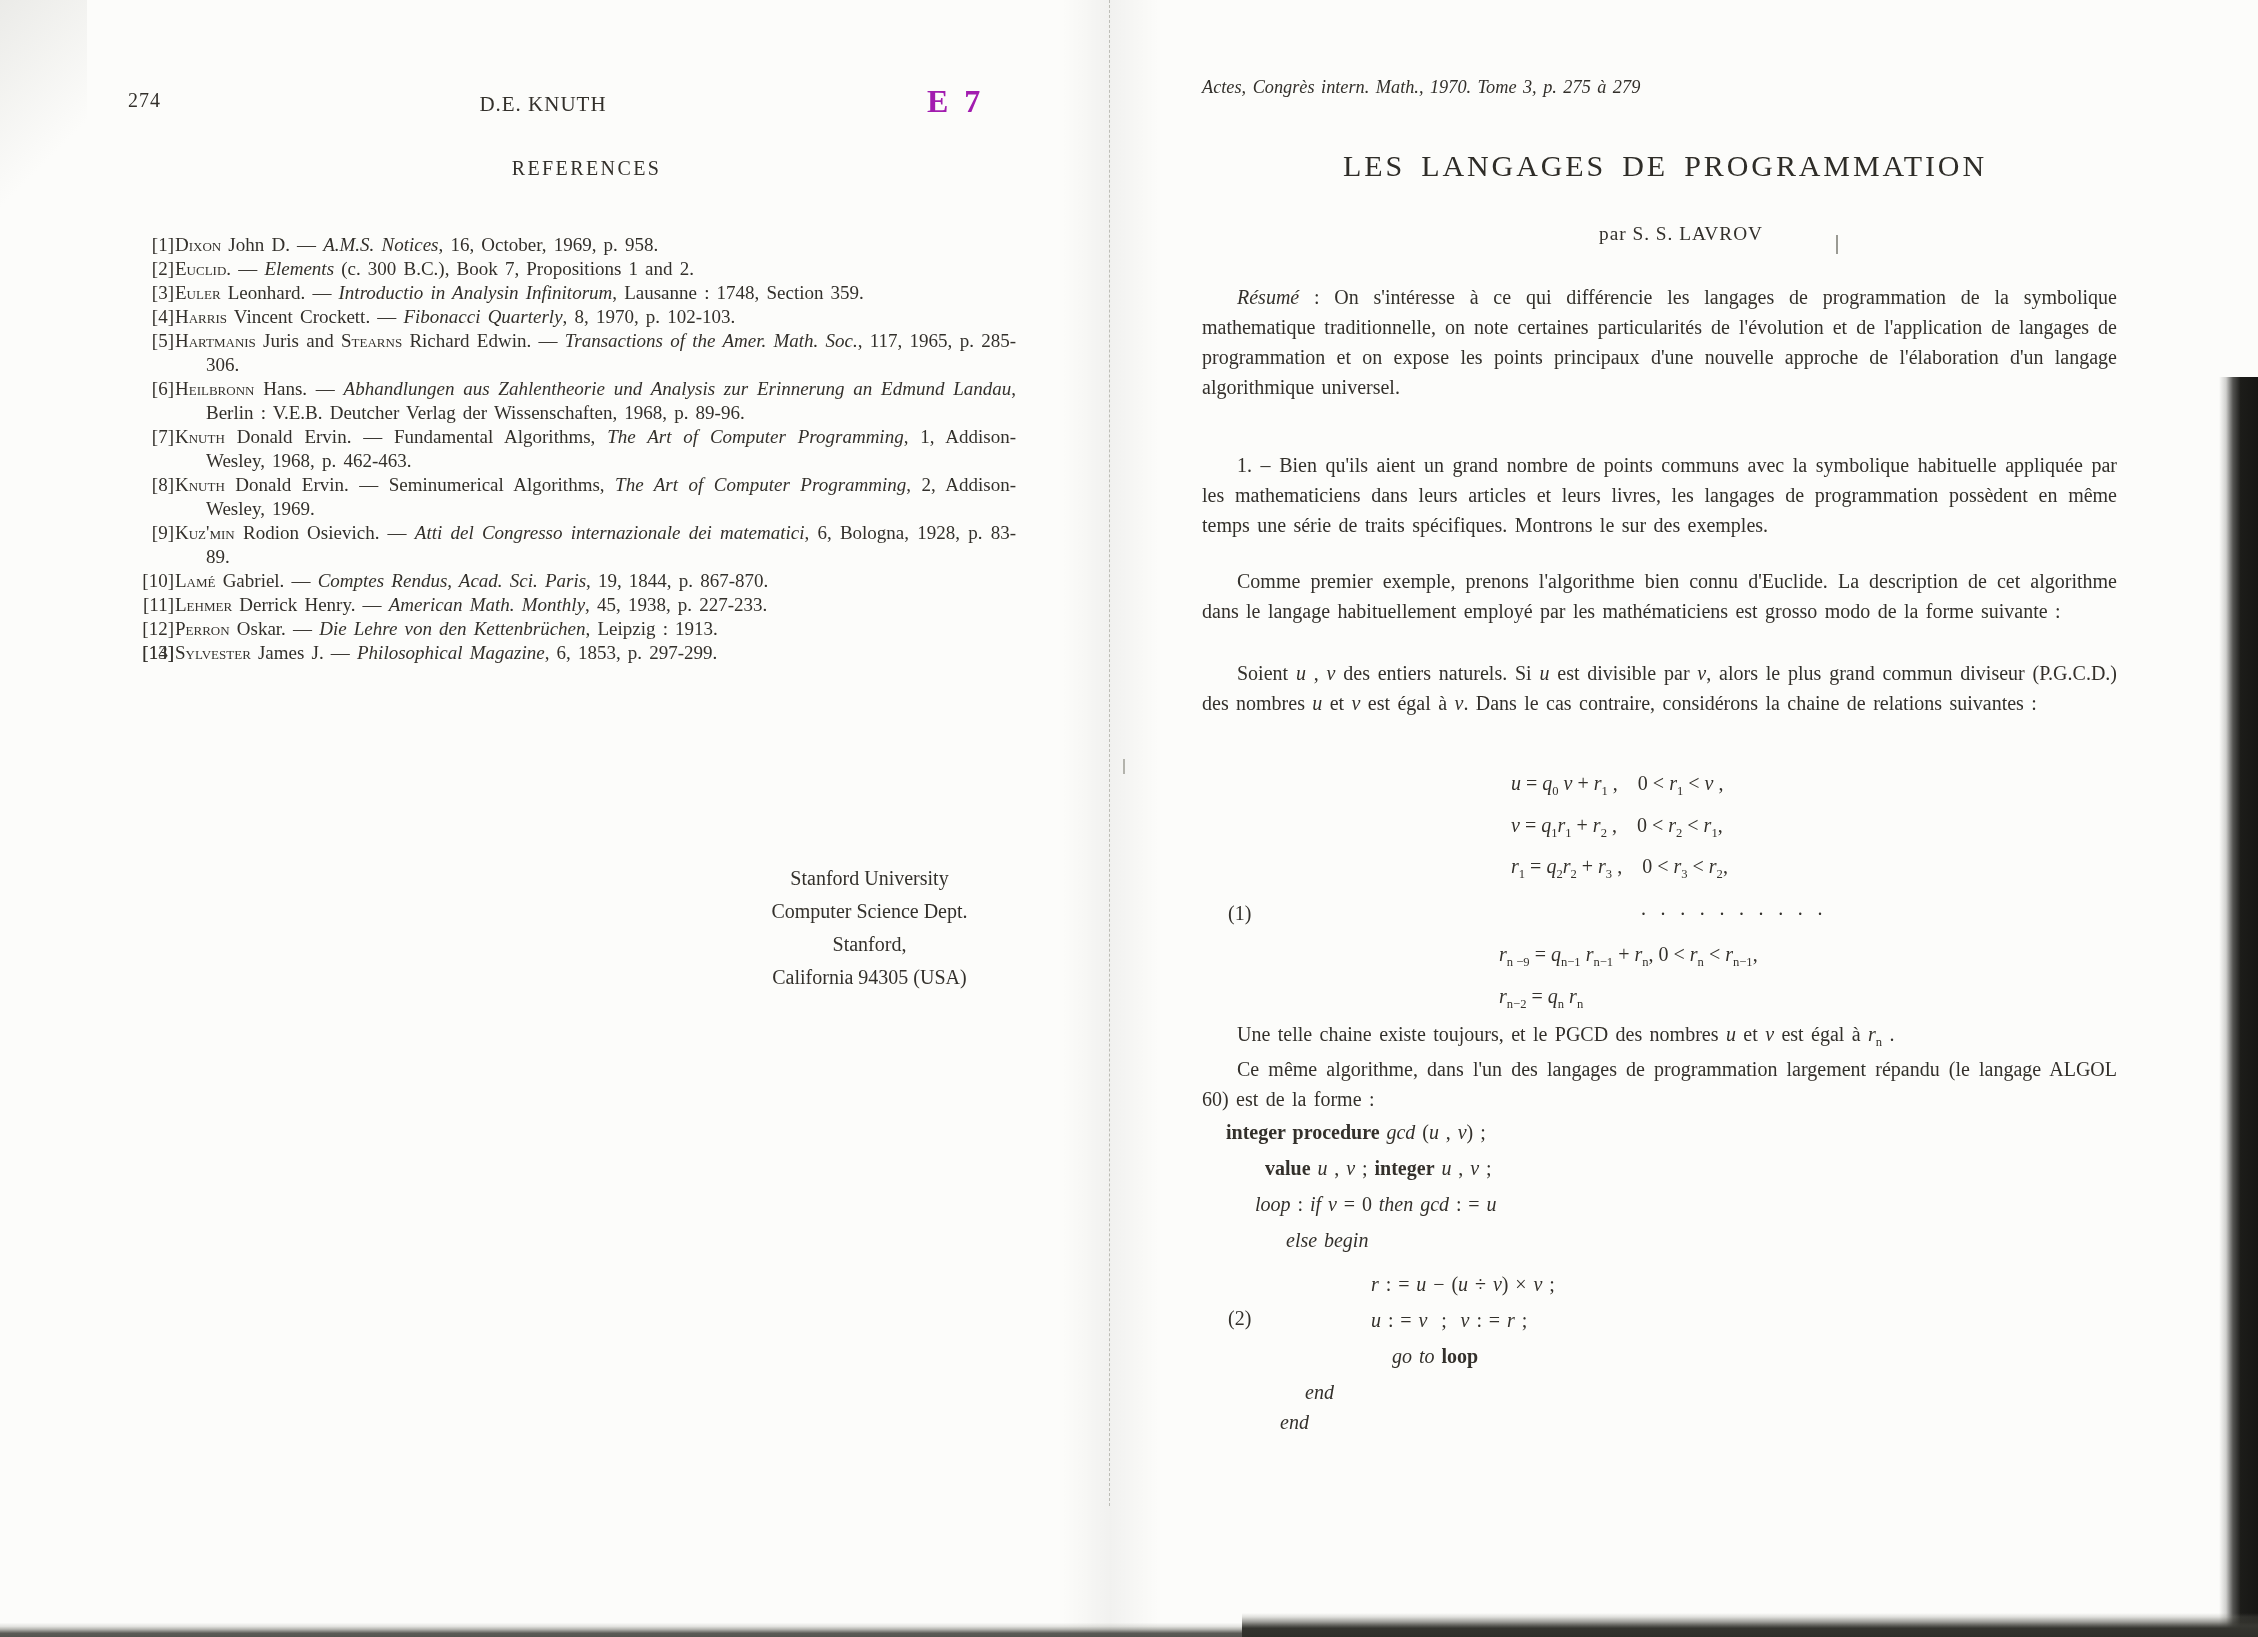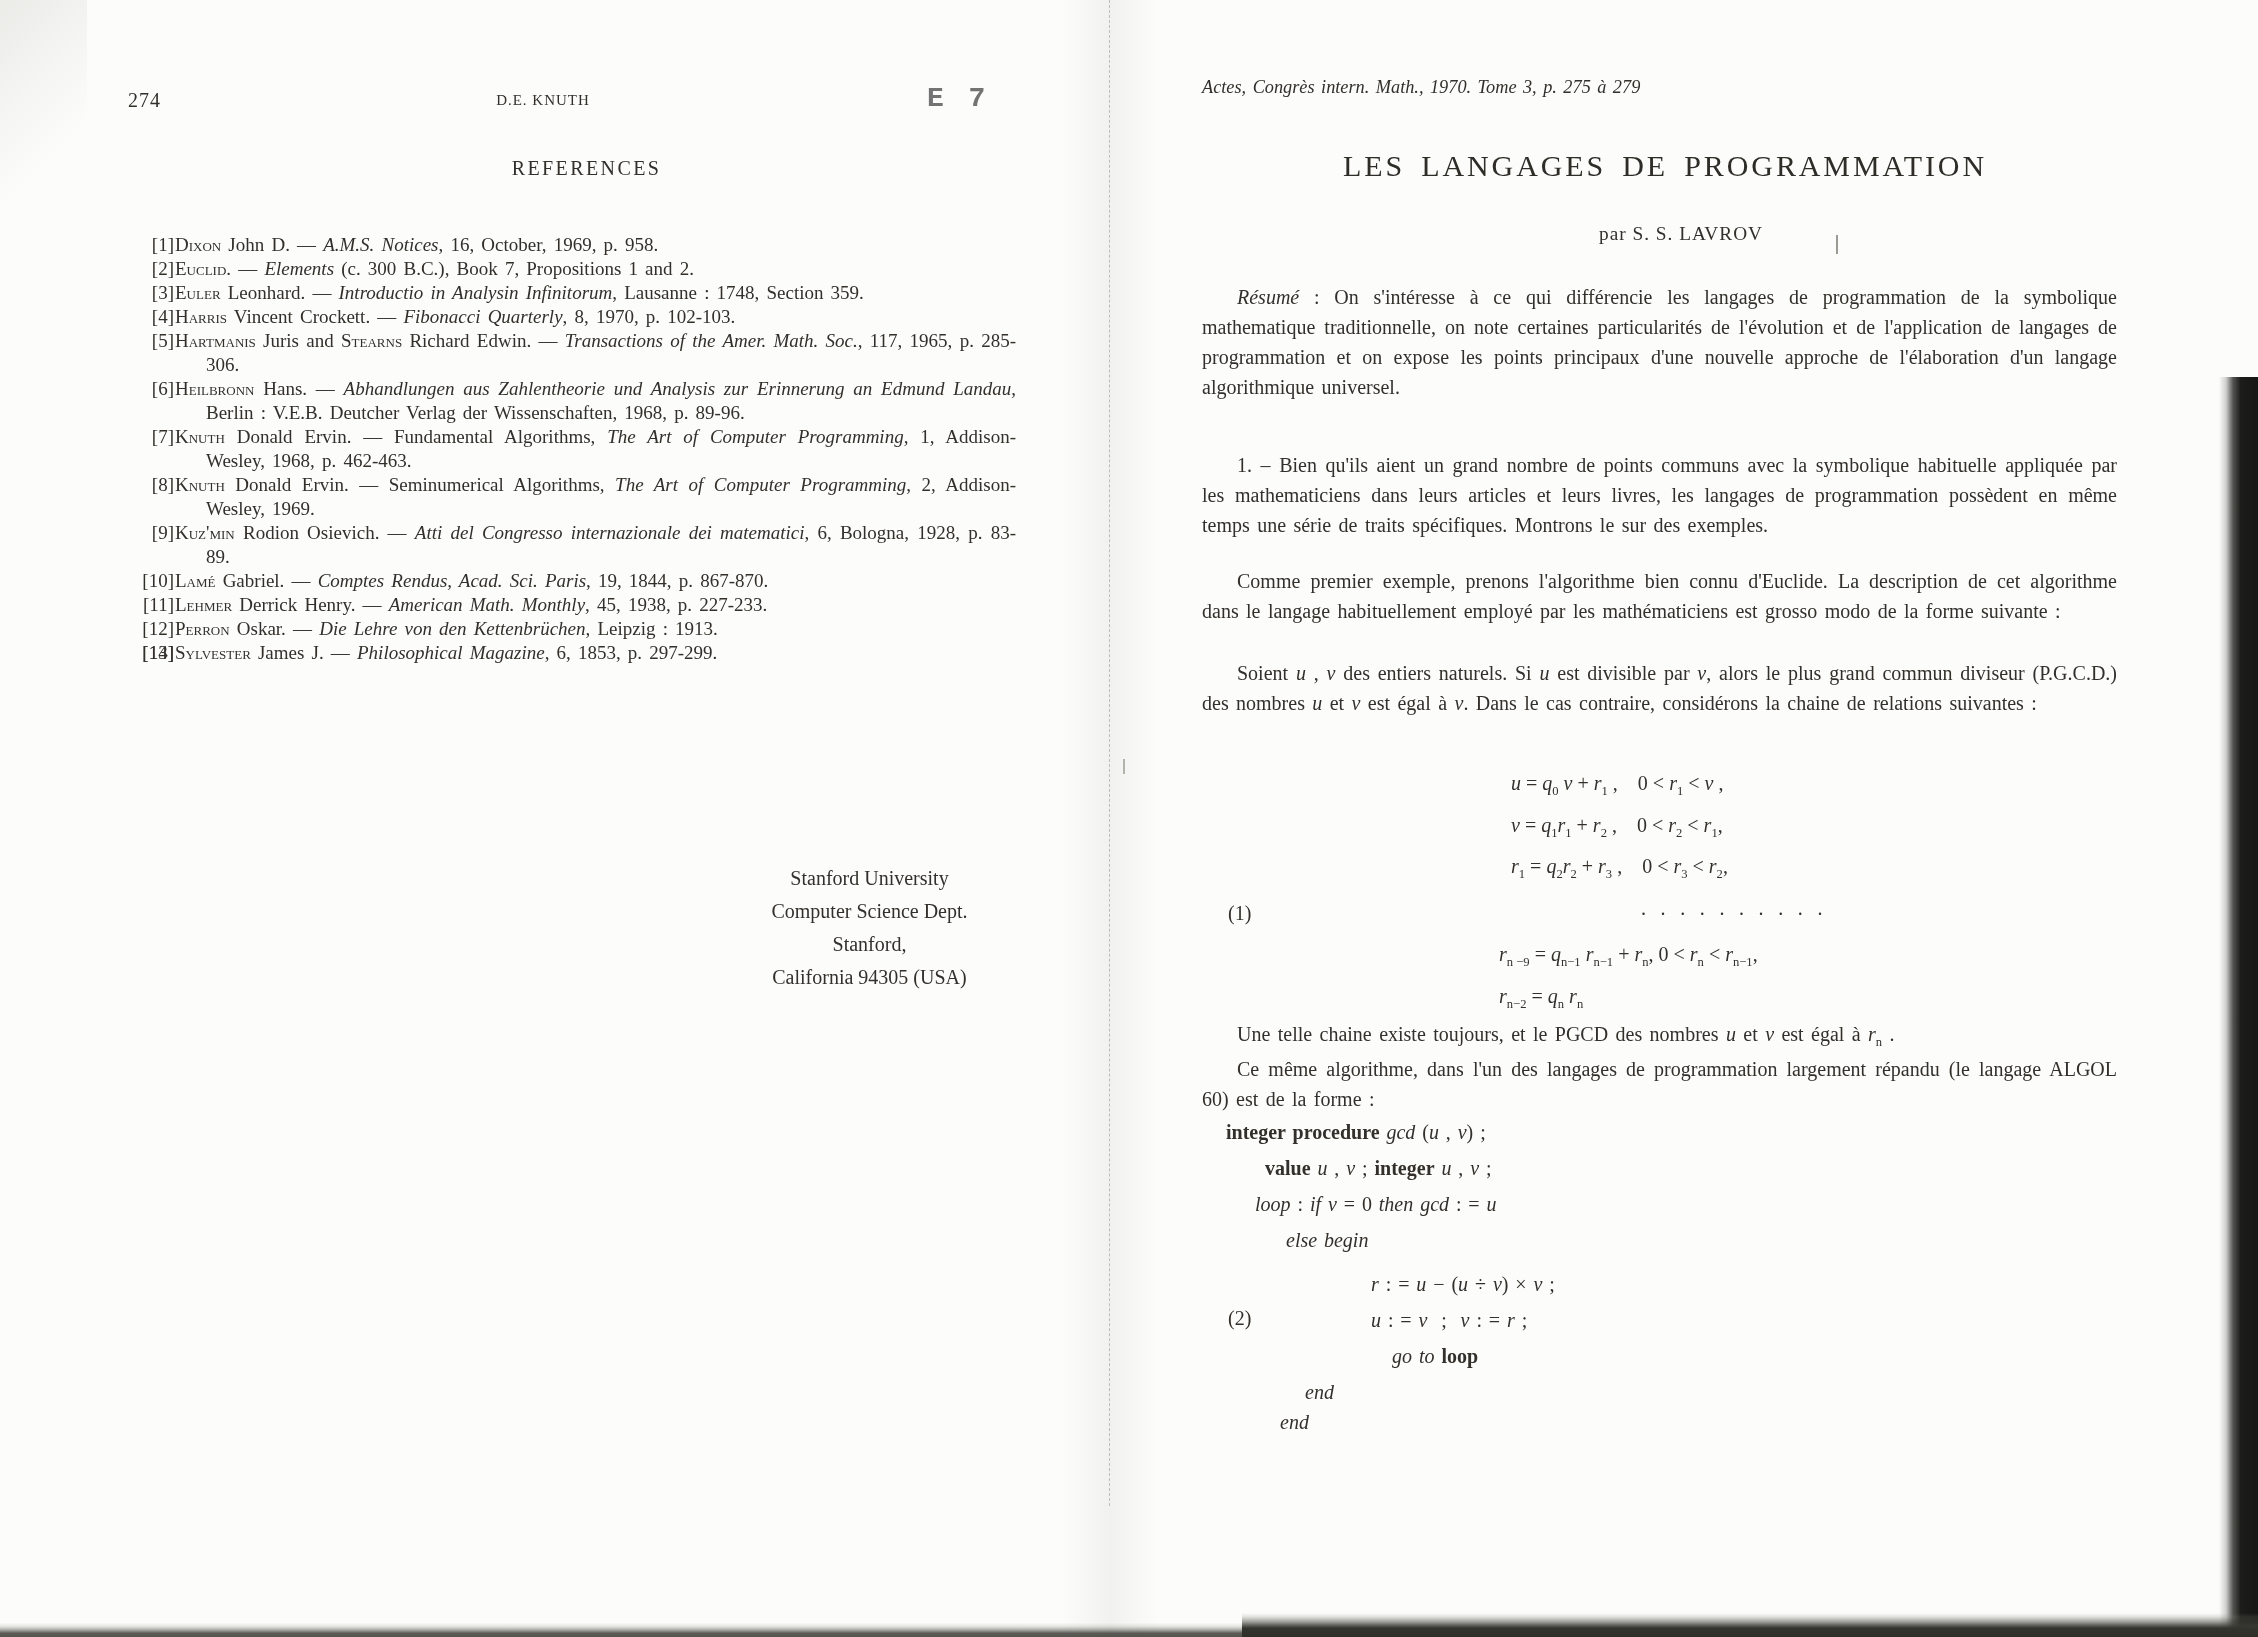--- a/index.html
+++ b/index.html
@@ -7,23 +7,23 @@
         font-family:"Liberation Serif","DejaVu Serif",serif;color:#33302b;}
   .corner-tl{position:absolute;left:0;top:0;width:87px;height:212px;
         background:linear-gradient(135deg,#ebebe8 0%,rgba(235,235,232,0) 70%);}
   
   .page{position:absolute;top:0;height:100%;}
   .page-left{left:0;width:1110px;}
   .page-right{left:1110px;width:1110px;}
   
   .pl-pagenum{position:absolute;left:128px;top:89px;font-size:20px;letter-spacing:1px;}
   .pl-running{position:absolute;left:128px;top:92px;width:830px;text-align:center;
-        font-size:15px;letter-spacing:1px;}
-  .pl-code{position:absolute;left:927px;top:83px;font-family:Liberation Mono, monospace;
-        font-weight:bold;font-size:28px;letter-spacing:3.9px;color:#737373;}
+        font-size:21px;letter-spacing:1px;}
+  .pl-code{position:absolute;left:927px;top:83px;font-family:Liberation Serif, serif;
+        font-weight:bold;font-size:32px;letter-spacing:3.9px;color:#a21caf;}
   .pl-refs-title{position:absolute;left:144px;top:157px;width:885px;margin:0;text-align:center;
         font-size:20px;font-weight:normal;letter-spacing:2.4px;}
   .refs{position:absolute;left:135px;top:233px;width:881px;margin:0;padding:0;list-style:none;
         font-size:19px;line-height:24px;}
   .ref{position:relative;padding-left:71px;text-indent:-31px;text-align:justify;word-spacing:2.4px;}
   .ref-num{position:absolute;left:0;top:0;width:39px;text-align:right;text-indent:0;}
   .sc{font-variant:small-caps;}
   .address{position:absolute;left:599px;top:862px;width:541px;text-align:center;
         font-size:20px;line-height:33px;}
   

